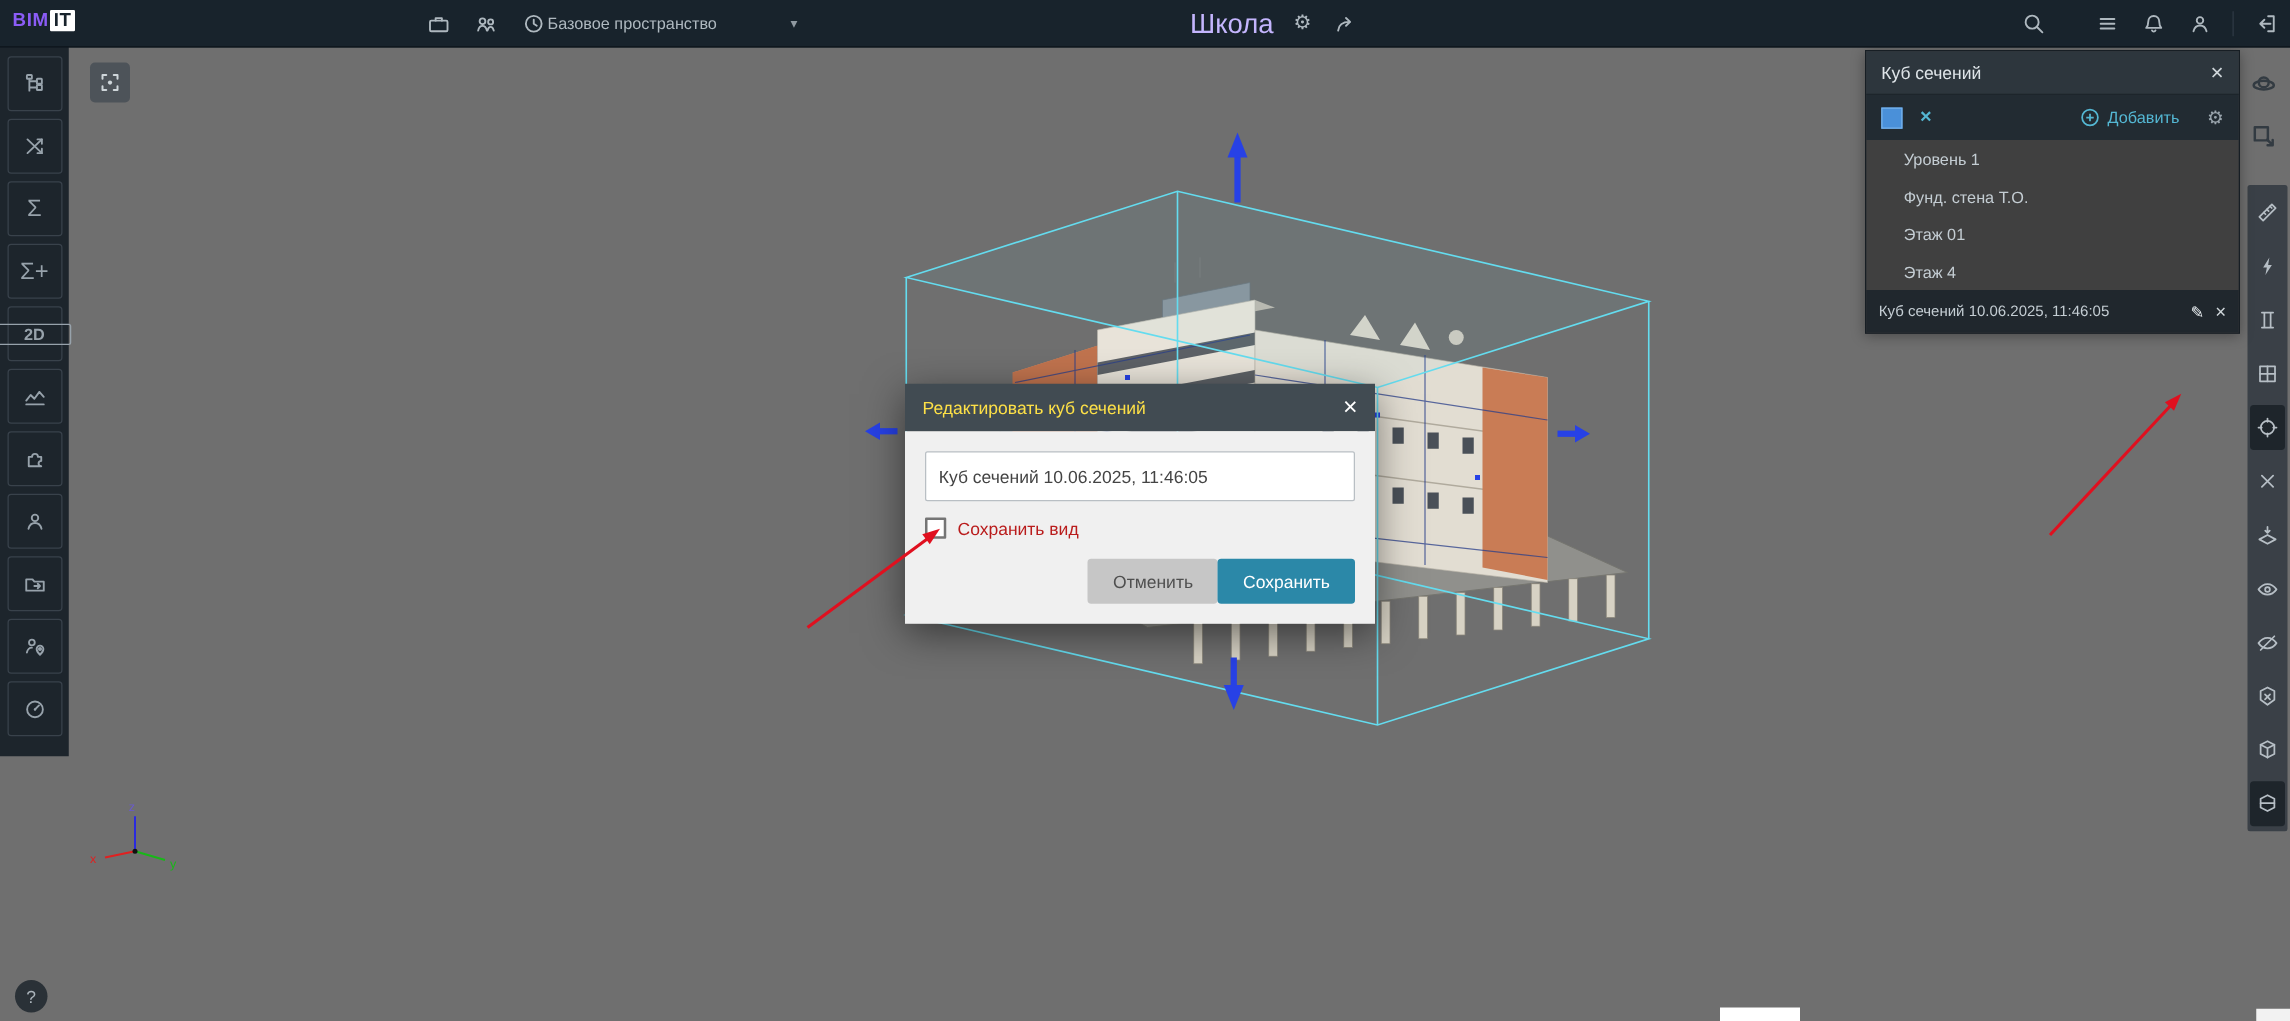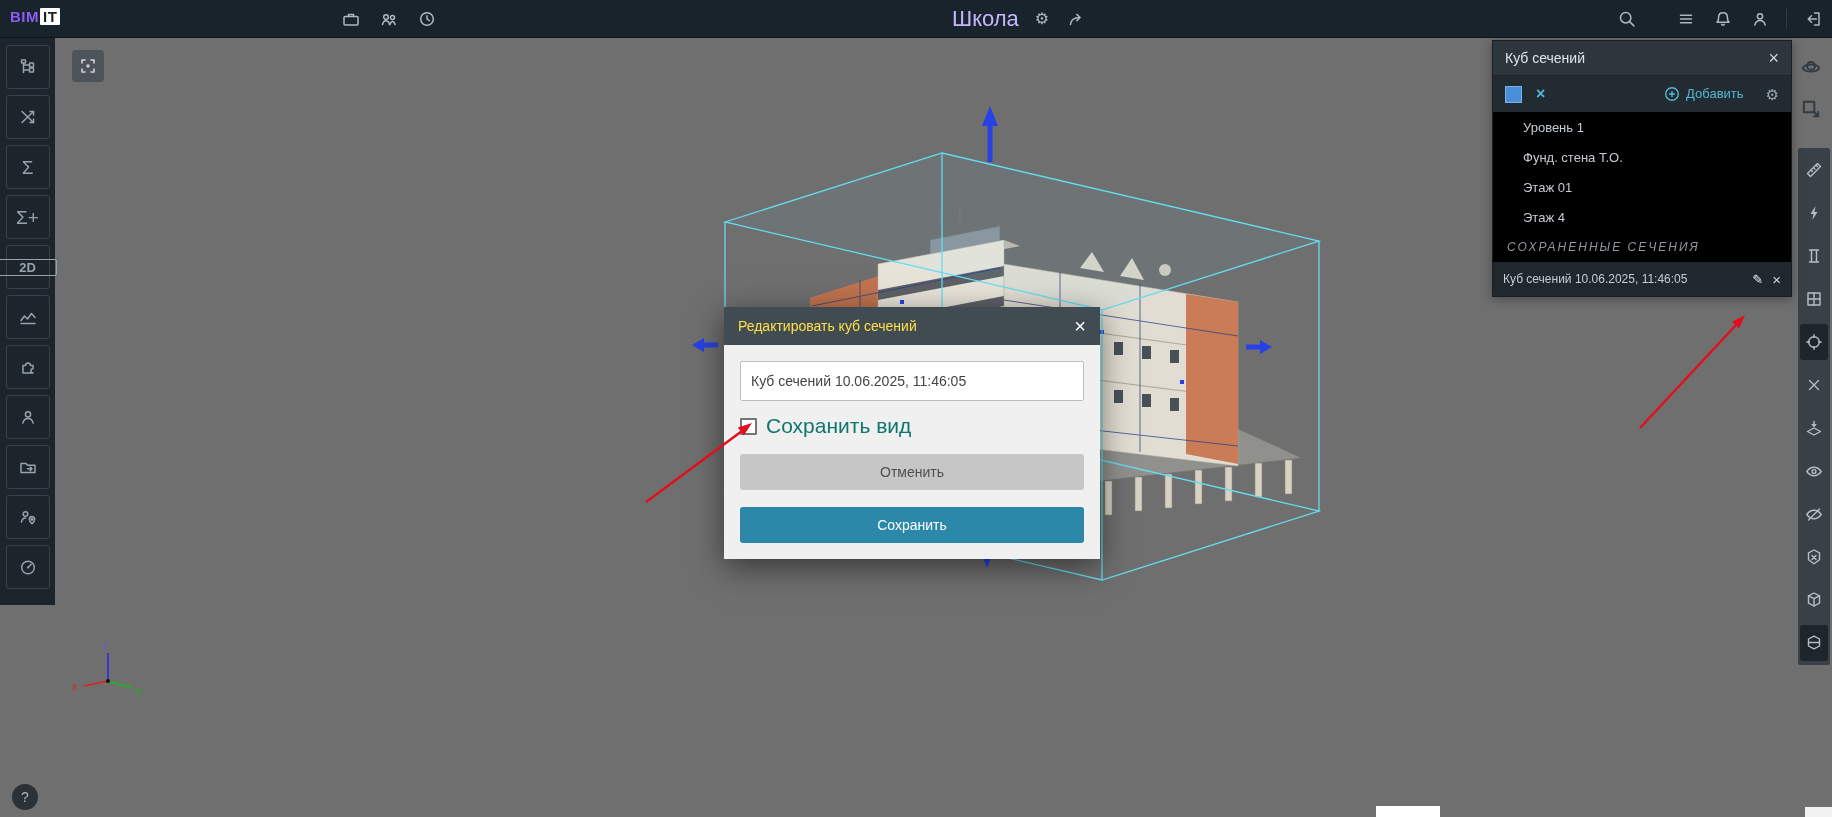--- a/index.html
+++ b/index.html
@@ -48,21 +48,21 @@
   .float-btn svg{stroke:#333b42;stroke-width:1.8;fill:none;}
 
   
   .right-strip{position:absolute;left:1798px;top:148px;width:32px;background:#3a4047;border-radius:2px;
                display:flex;flex-direction:column;align-items:center;padding:4px 0;gap:7px;z-index:40;}
   .rs-btn{width:28px;height:36px;display:flex;align-items:center;justify-content:center;cursor:pointer;border-radius:3px;}
   .rs-btn svg{stroke:#b6bec5;stroke-width:1.4;fill:none;}
   .rs-btn.pressed{background:#1e252b;}
 
   
-  .panel{position:absolute;left:1492px;top:40px;width:298px;background:#000000;z-index:45;
+  .panel{position:absolute;left:1492px;top:40px;width:298px;background:#404040;z-index:45;
          border:1px solid #171e24;box-shadow:0 2px 10px rgba(0,0,0,.35);}
   .panel-header{height:34px;background:#2d363d;display:flex;align-items:center;justify-content:space-between;
                 padding:0 12px;border-bottom:1px solid #1d252b;}
   .panel-title{color:#dfe5e9;font-size:14px;}
   .panel-close{color:#cfd6da;font-size:18px;cursor:pointer;line-height:1;}
   .panel-toolbar{height:36px;background:#222b32;display:flex;align-items:center;padding:0 12px;gap:14px;}
   .pt-square{width:15px;height:15px;background:#4a90d9;border:1px solid #77b3ec;cursor:pointer;}
   .pt-x{color:#54b7d3;font-size:16px;font-weight:bold;cursor:pointer;line-height:1;}
   .pt-add{margin-left:auto;display:flex;align-items:flex-start;gap:6px;color:#54b7d3;font-size:13px;cursor:pointer;}
   .pt-add svg{stroke:#54b7d3;stroke-width:1.4;fill:none;}
@@ -79,22 +79,22 @@
   .modal{position:absolute;left:724px;top:307px;width:376px;z-index:60;box-shadow:0 8px 30px rgba(0,0,0,.5);}
   .modal-header{height:38px;background:#414b52;display:flex;align-items:center;justify-content:space-between;padding:0 14px;}
   .modal-title{color:#fde047;font-size:14px;}
   .modal-close{color:#fff;font-size:20px;cursor:pointer;line-height:1;}
   .modal-body{background:#f0f0f0;padding:16px;}
   .name-input{width:100%;height:40px;box-sizing:border-box;border:1px solid #b9bfc4;border-radius:2px;background:#fff;
               padding:0 10px;font-size:14px;color:#444;font-family:inherit;}
   .chk-row{display:flex;align-items:center;gap:9px;margin-top:13px;}
   .chk{width:17px;height:17px;appearance:none;-webkit-appearance:none;border:2px solid #757575;background:#fff;
        cursor:pointer;margin:0;border-radius:1px;}
-  .chk-label{color:#0f766e;font-size:21px;cursor:pointer;}
-  .btn-row{display:flex;justify-content:flex-end;gap:17px;margin-top:16px;flex-direction:column;}
+  .chk-label{color:#b91c1c;font-size:14px;cursor:pointer;}
+  .btn-row{display:flex;justify-content:flex-end;gap:0;margin-top:16px;}
   .btn{height:36px;padding:0 20px;border:none;border-radius:3px;font-size:14px;cursor:pointer;font-family:inherit;}
   .btn.cancel{background:#c6c6c6;color:#4f4f4f;}
   .btn.save{background:#2b88a8;color:#fff;}
 
   .arrows-overlay{position:absolute;inset:0;z-index:70;pointer-events:none;}
   .artifact1{position:absolute;left:1376px;top:806px;width:64px;height:11px;background:#fff;z-index:80;}
   .artifact2{position:absolute;left:1805px;top:807px;width:27px;height:10px;background:#f2f2f2;z-index:80;}
 </style>
 </head>
 <body>
@@ -230,20 +230,24 @@
             <path d="M3.5 15.5c.6-2.6 2-3.8 3.5-3.8s2.9 1.2 3.5 3.8M11 15.5c.5-2 1.5-3 2.5-3s2 1 2.5 3"></path>
           </svg>
       </span>
       <span class="tb-ic">
         <svg class="i" width="20" height="20" viewBox="0 0 20 20">
             <circle cx="10" cy="10" r="6.3"></circle>
             <path d="M10 6.8V10l2.4 1.6"></path>
           </svg>
       </span>
     </div>
+    <div class="workspace">
+      <span>Базовое пространство</span>
+      <span class="caret">▾</span>
+    </div>
     <div class="title-group">
       <span class="app-title">Школа</span>
       <span class="gear">⚙</span>
       <span class="tb-ic">
         <svg class="i" width="20" height="20" viewBox="0 0 20 20">
             <path d="M4.5 15.5c.5-5 4-7 9-7"></path>
             <path d="M10.8 5.4l3.3 3.1-3.3 3.1"></path>
           </svg>
       </span>
     </div>
@@ -461,21 +465,20 @@
       <div class="row">
           <span>Фунд. стена Т.О.</span>
         </div>
       <div class="row">
           <span>Этаж 01</span>
         </div>
       <div class="row">
           <span>Этаж 4</span>
         </div>
     </div>
-    <div class="saved-header">СОХРАНЕННЫЕ СЕЧЕНИЯ</div>
     <div class="saved-row">
       <span class="saved-text">Куб сечений 10.06.2025, 11:46:05</span>
       <span class="saved-edit">✎</span>
       <span class="saved-del">×</span>
     </div>
   </div>
 
   <div class="modal">
     <div class="modal-header">
       <span class="modal-title">Редактировать куб сечений</span>

